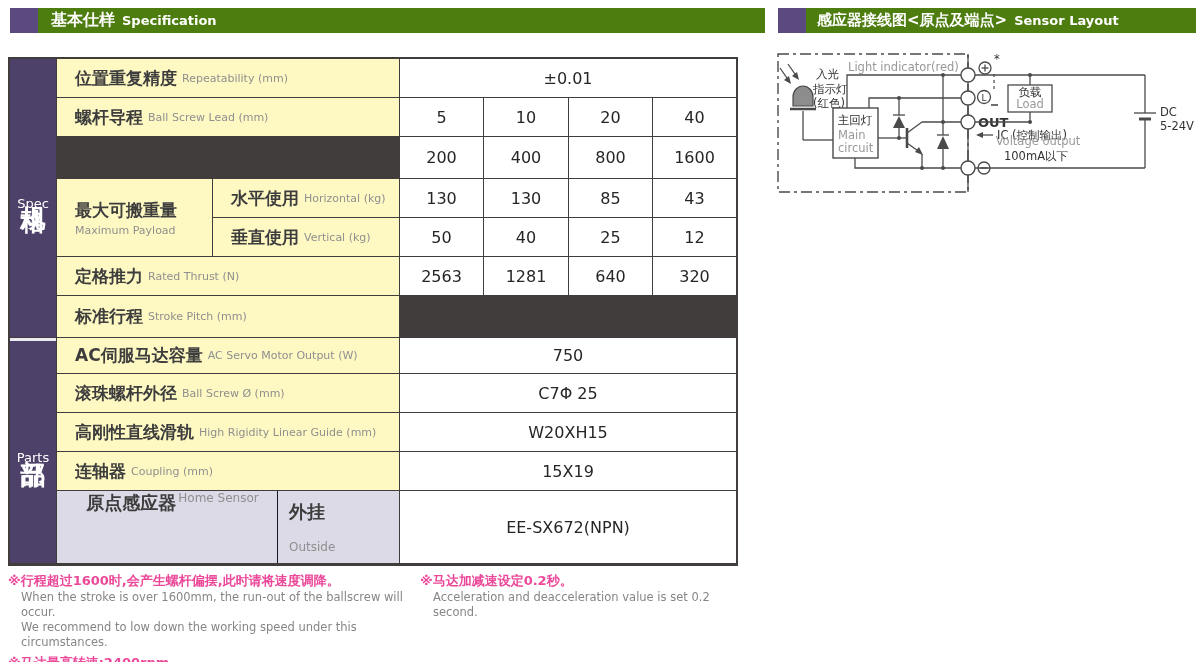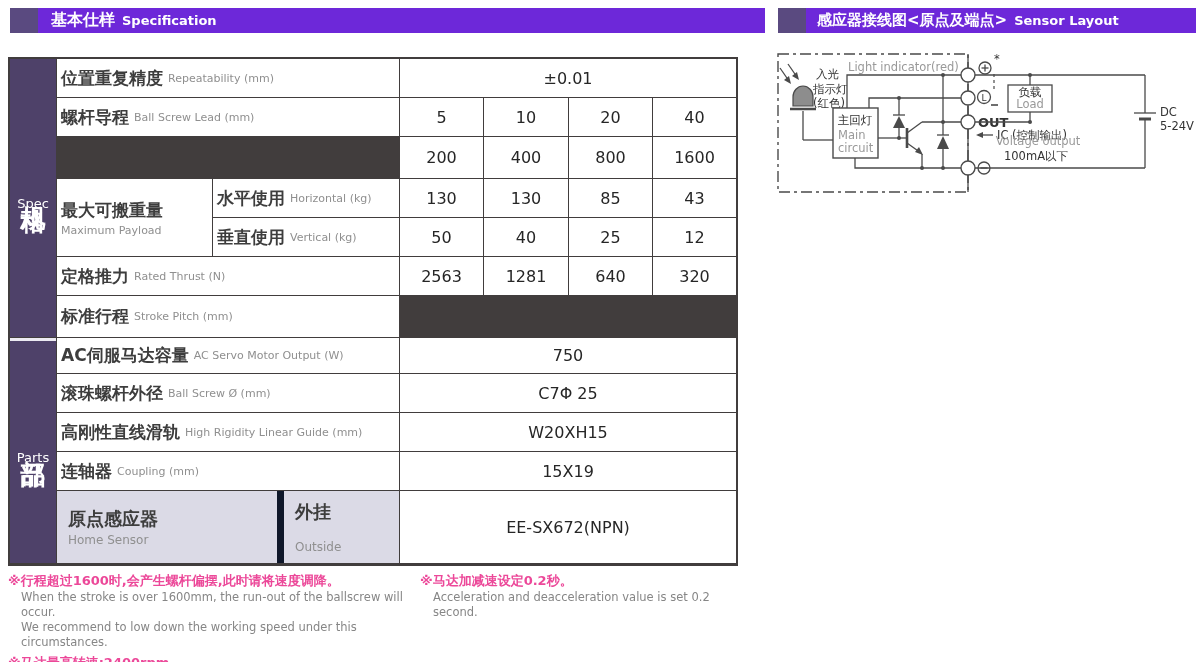--- a/index.html
+++ b/index.html
@@ -2,49 +2,49 @@
 <html><head>
 <meta charset="utf-8">
 <style>
   html,body{margin:0;padding:0;}
   body{
     width:1200px;height:662px;position:relative;background:#ffffff;
     font-family:"DejaVu Sans","Liberation Sans",sans-serif;
     overflow:hidden;
   }
   
-  .hdr{position:absolute;top:8px;height:25px;background:#6d28d9;display:flex;align-items:center;}
+  .hdr{position:absolute;top:8px;height:25px;background:#4d7c0f;display:flex;align-items:center;}
   .hdr .sq{width:28px;height:25px;background:#5a4a80;flex:0 0 auto;}
   .hdr .t{color:#fff;font-size:16px;font-weight:700;margin-left:13px;white-space:nowrap;}
   .hdr .t .en{font-size:13px;font-weight:600;margin-left:7px;}
   #hdr-left{left:10px;width:755px;}
   #hdr-right{left:778px;width:418px;}
   #hdr-right .t{font-size:15px;margin-left:11px;}
 
   
   .spec-table{
     position:absolute;left:8px;top:57px;
     display:grid;
     grid-template-columns:46px 155px 186px 83px 84px 83px 83px;
     grid-template-rows:38px 38px 41px 38px 38px 38px 41px 35px 38px 38px 38px 72px;
     gap:1px;background:#413d3d;
     border:2px solid #413d3d;border-bottom-width:3px;
   }
   .c-side{background:#4e4169;color:#fff;display:flex;flex-direction:column;align-items:center;justify-content:center;gap:4px;}
   .c-side .v-zh{writing-mode:vertical-rl;text-orientation:upright;font-size:25px;font-weight:700;letter-spacing:3px;}
   .c-side .v-en{font-size:13px;}
   #side-parts{border-top:3px solid #eceaf2;}
-  .c-label{background:#ffffff;display:flex;align-items:center;padding-left:4px;gap:5px;overflow:hidden;}
+  .c-label{background:#fef9c3;display:flex;align-items:center;padding-left:18px;gap:5px;overflow:hidden;}
   .c-label .zh{font-size:17px;color:#3d3d3d;font-weight:600;white-space:nowrap;}
   .c-label .en{font-size:11px;color:#8f8f8f;white-space:nowrap;}
   .c-label.stack{flex-direction:column;align-items:flex-start;justify-content:center;gap:2px;}
   .c-val{background:#fff;display:flex;align-items:center;justify-content:center;font-size:16px;color:#262626;}
   .c-val .suffix{font-size:13px;color:#8f8f8f;margin-left:6px;align-self:center;}
   .split-cell{background:#dbdae6;display:flex;padding:0;}
-  .split-cell .part-a{width:209px;border-right:7px solid #0f172a;display:flex;flex-direction:column;justify-content:center;padding-left:11px;gap:2px;}
+  .split-cell .part-a{width:209px;border-right:1px solid #0f172a;display:flex;flex-direction:row;justify-content:center;padding-left:11px;gap:2px;}
   .split-cell .part-b{flex:1;display:flex;flex-direction:column;justify-content:center;padding-left:11px;gap:16px;}
   .split-cell .zh{font-size:18px;color:#3d3d3d;font-weight:600;}
   .split-cell .en{font-size:12px;color:#8f8f8f;}
 
   
   #side-spec{grid-row:1/8;grid-column:1;}
   #side-parts{grid-row:8/13;grid-column:1;}
   .lab-w{grid-column:2/4;}
   .val-w{grid-column:4/8;}
 

